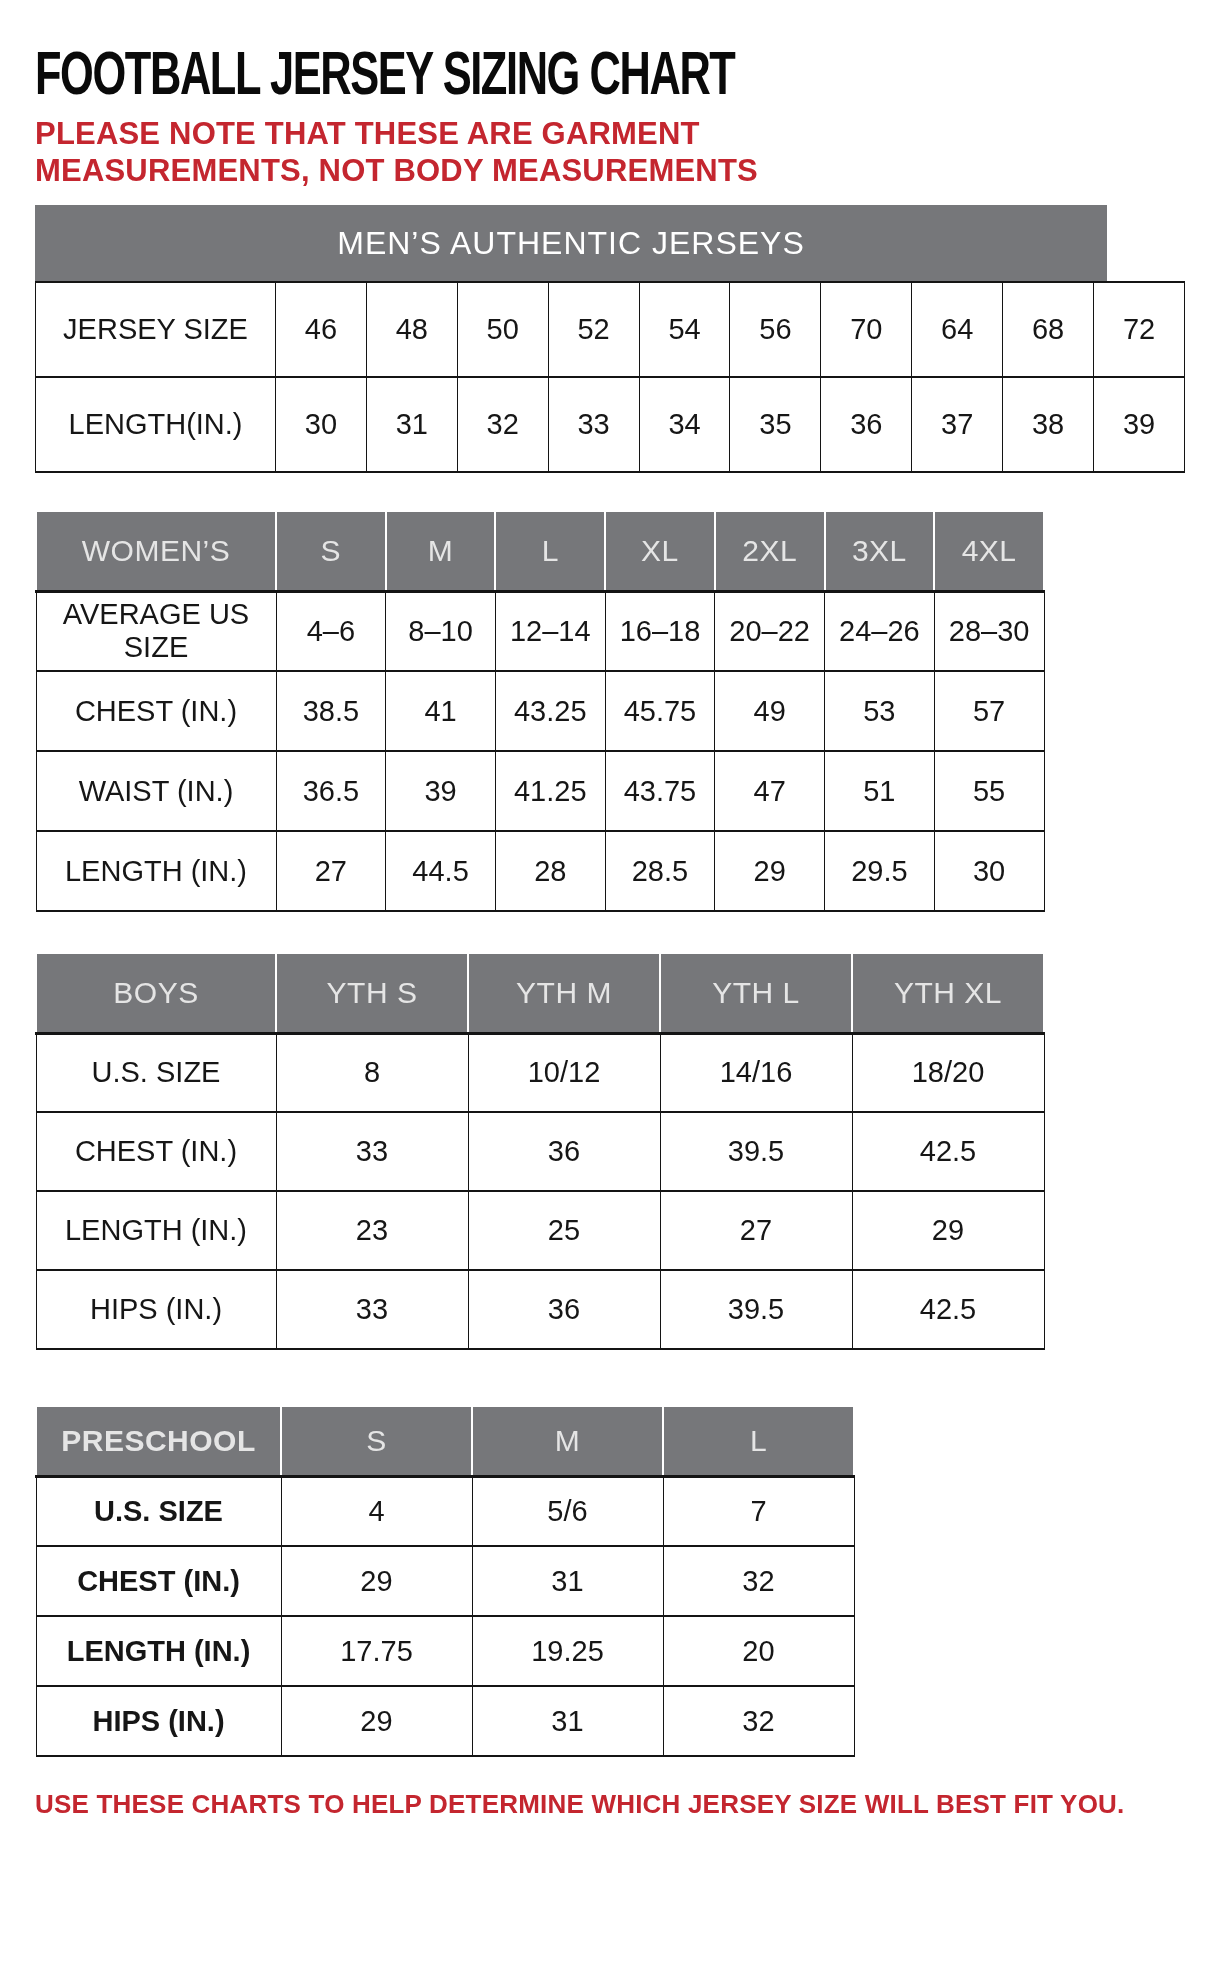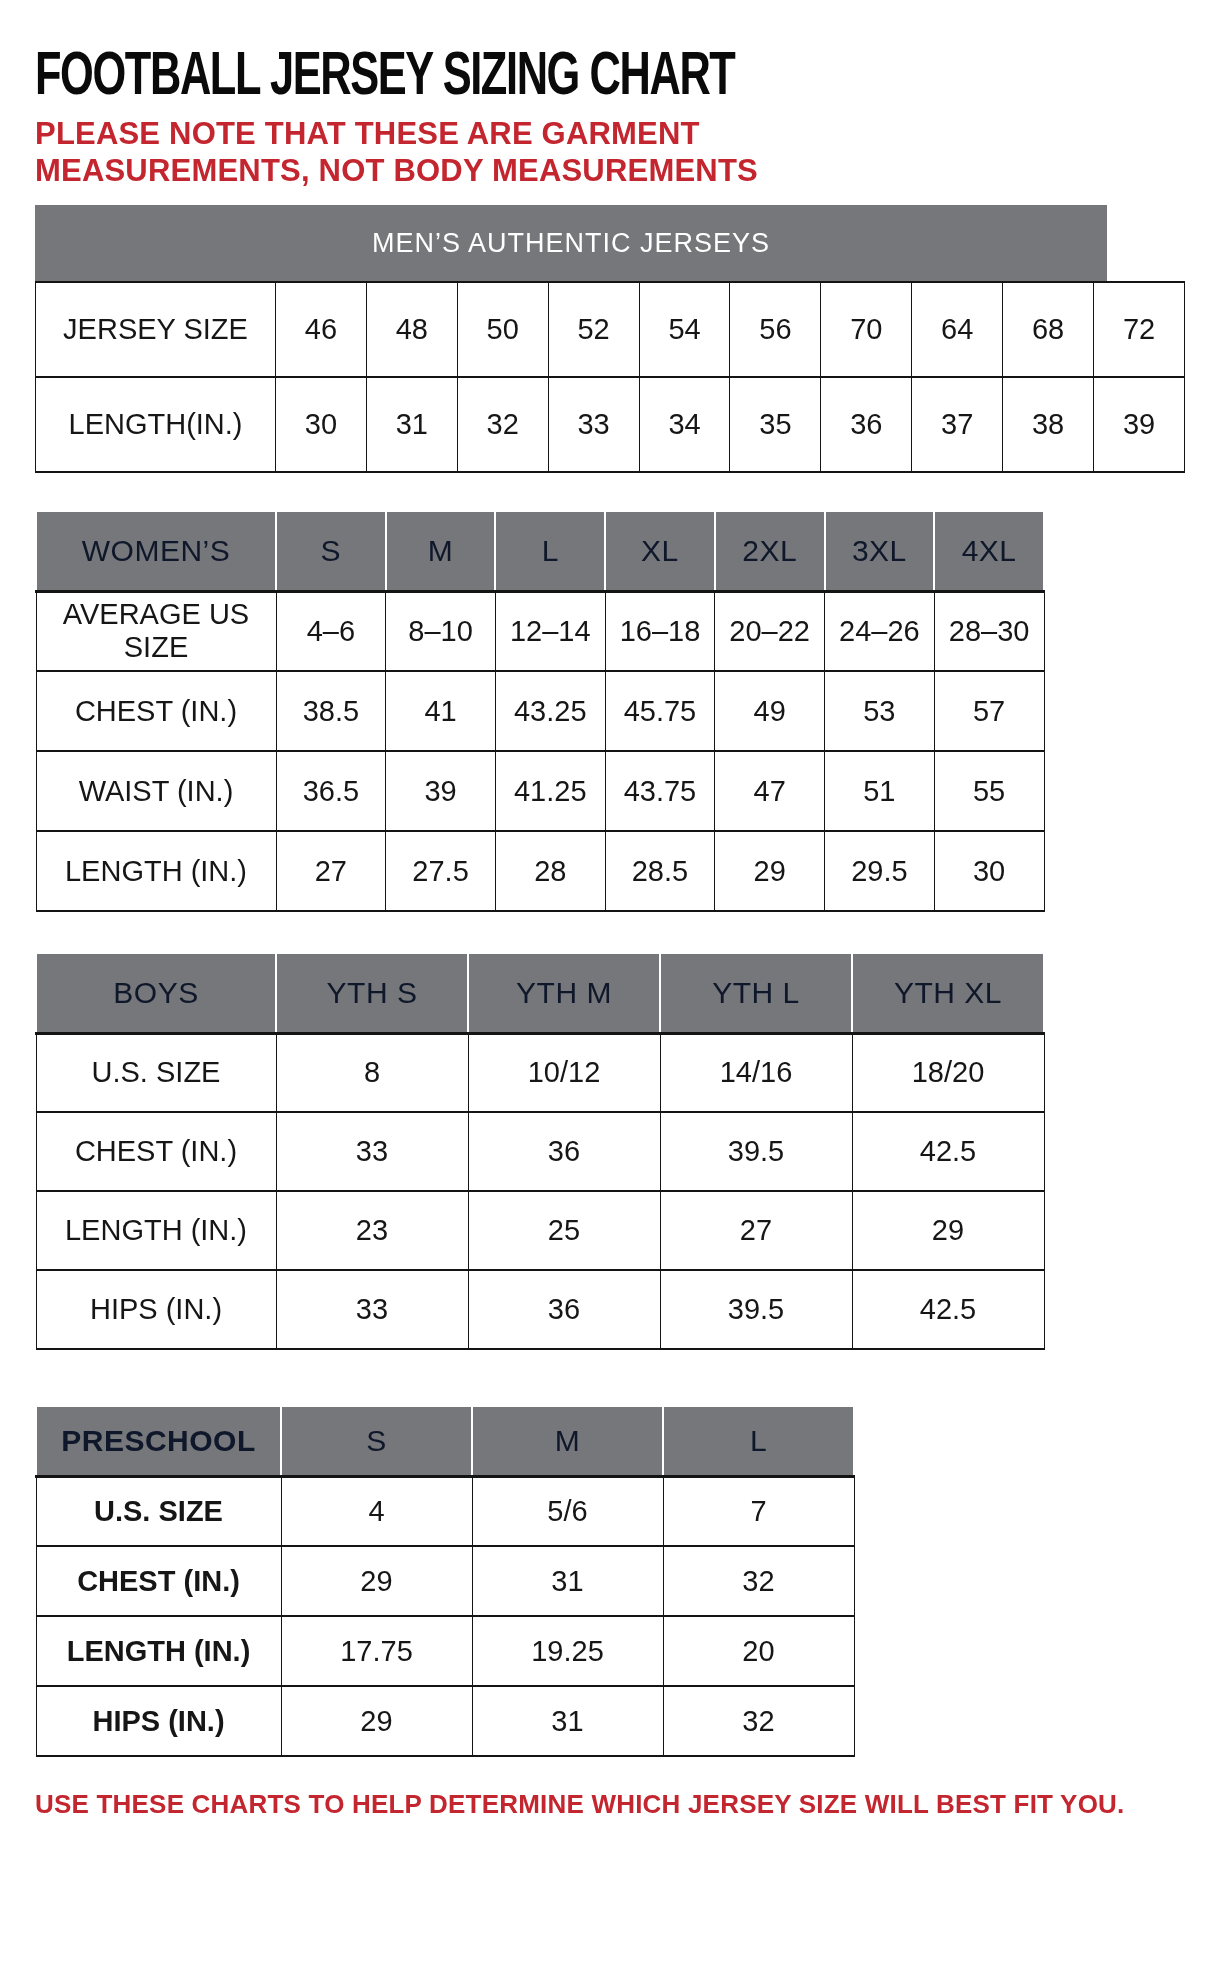--- a/index.html
+++ b/index.html
@@ -47,21 +47,21 @@
   .mens{margin-top:16px;}
   .womens{margin-top:37px;}
   .boys{margin-top:40px;}
   .preschool{margin-top:55px;}
 
   .banner{
     width:1072px;height:76px;
     background:var(--gray);
     color:#fff;
     display:flex;align-items:center;justify-content:center;
-    font-size:27px;letter-spacing:1px;
+    font-size:32px;letter-spacing:1px;
   }
 
   table{border-collapse:collapse;table-layout:fixed;}
   .mens table{width:1150px;}
   .womens table,.boys table{width:1010px;}
   .preschool table{width:820px;}
 
   th,td{
     text-align:center;vertical-align:middle;
     font-weight:normal;padding:0 4px;
@@ -77,21 +77,21 @@
   .lbl{width:240px;}
   .preschool .lbl{width:245px;font-weight:bold;}
 
   .mens td,.mens .size-row th{height:95px;}
   .womens td{height:80px;}
   .boys td{height:79px;}
   .preschool td{height:70px;}
 
   .ghead th{
     background:var(--gray);
-    color:#0f172a;
+    color:#e5e5e5;
     font-size:30px;
     letter-spacing:.5px;
     border:2px solid #fff;
     border-bottom:3px solid var(--line);
     height:80px;
   }
   .preschool .ghead th{height:70px;}
 
   
   .footer{
@@ -187,21 +187,21 @@
             <td>39</td>
             <td>41.25</td>
             <td>43.75</td>
             <td>47</td>
             <td>51</td>
             <td>55</td>
           </tr>
           <tr>
             <td class="lbl">LENGTH (IN.)</td>
             <td>27</td>
-            <td>27.5</td>
+            <td>44.5</td>
             <td>28</td>
             <td>28.5</td>
             <td>29</td>
             <td>29.5</td>
             <td>30</td>
           </tr>
         </tbody>
       </table>
   </section>
 

